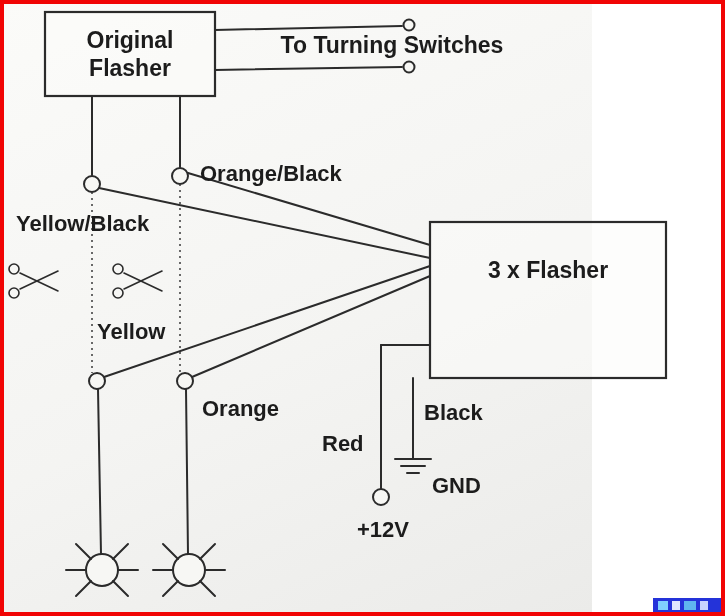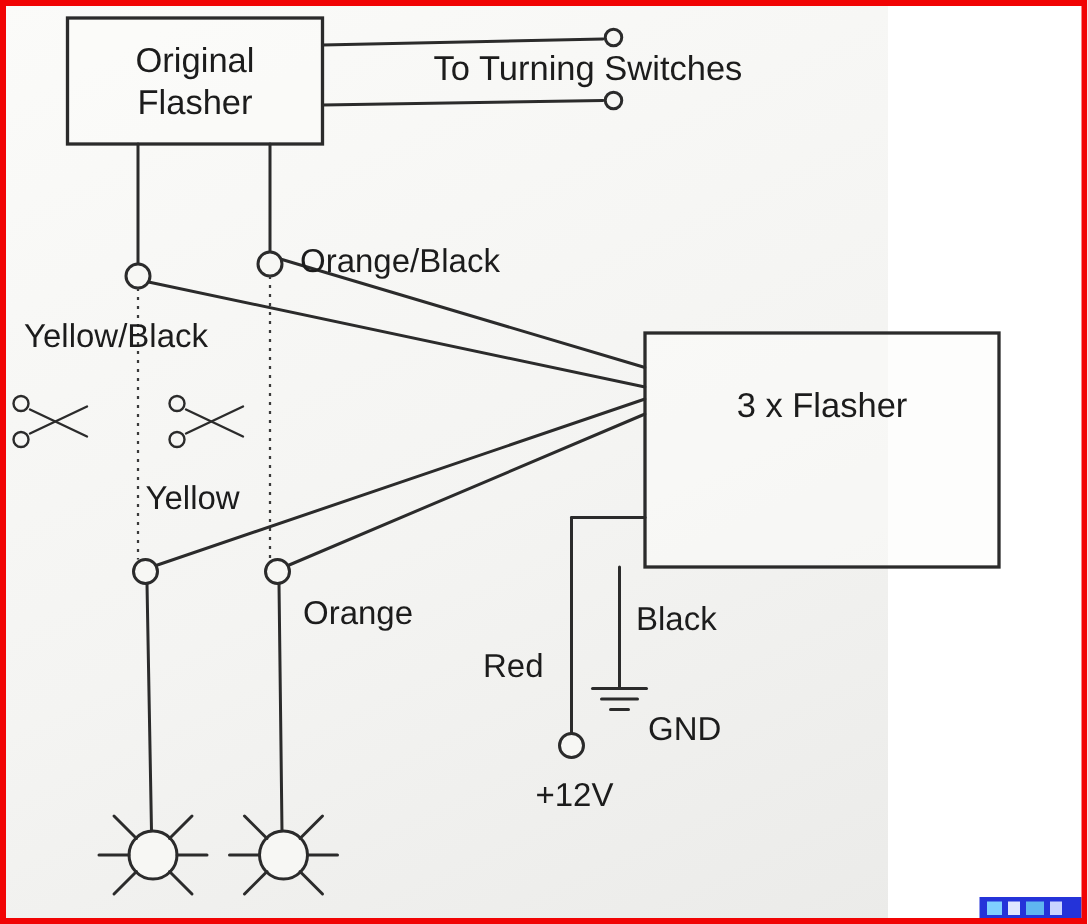--- a/index.html
+++ b/index.html
@@ -1,17 +1,17 @@
 <!DOCTYPE html>
 <html><head>
 <meta charset="utf-8">
 <style>
   html,body{margin:0;padding:0;}
   body{width:725px;height:616px;overflow:hidden;background:#ffffff;font-family:"Liberation Sans","DejaVu Sans",sans-serif;}
-  .frame{position:relative;width:592px;height:616px;background:linear-gradient(155deg,#fbfbf9 0%,#f4f4f2 55%,#ebebe9 100%);}
+  .frame{position:relative;width:592px;height:616px;background:linear-gradient(155deg,#fbfbf9 0%,#f4f4f2 55%,#ebebe9 100%);font-weight:bold;}
   svg{display:block;position:absolute;top:0;left:0;}
   .wire{stroke:#2b2b2b;stroke-width:2;fill:none;stroke-linecap:round;}
   .dotted{stroke:#3a3a3a;stroke-width:1.5;stroke-dasharray:2 4;fill:none;}
   .terminal{fill:#f7f7f4;stroke:#2b2b2b;stroke-width:2;}
   .box{fill:rgba(251,251,249,0.55);stroke:#2b2b2b;stroke-width:2.2;}
   text{fill:#1c1c1c;font-family:"Liberation Sans","DejaVu Sans",sans-serif;}
   .lbl{font-size:22px;}
   .lbl-lg{font-size:23px;}
   .scissor-line{stroke:#2b2b2b;stroke-width:1.6;fill:none;stroke-linecap:round;}
   .scissor-loop{fill:none;stroke:#2b2b2b;stroke-width:1.6;}

